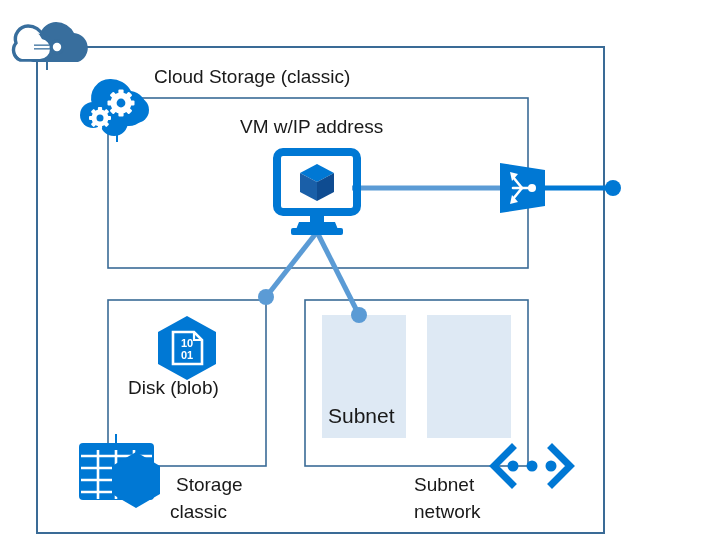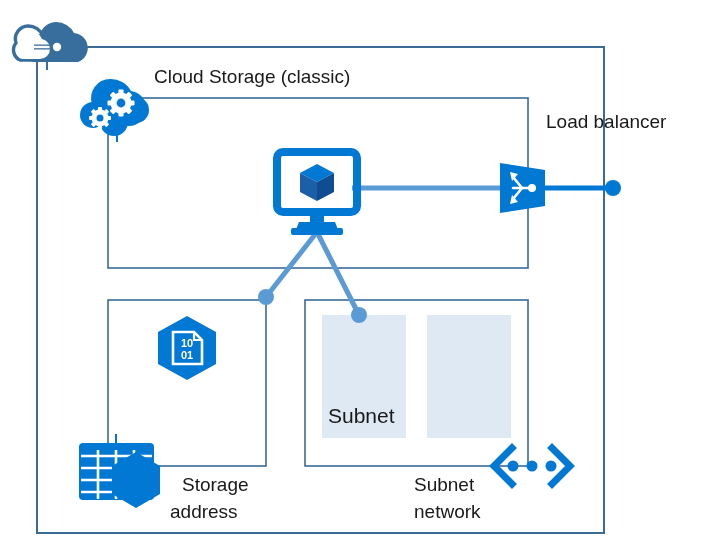--- a/index.html
+++ b/index.html
@@ -205,25 +205,26 @@
         <path d="M 552 448 L 570 466 L 552 484"></path>
       </g>
       <circle cx="513" cy="466" r="5.5" fill="#0078D4"></circle>
       <circle cx="532" cy="466" r="5.5" fill="#0078D4"></circle>
       <circle cx="551" cy="466" r="5.5" fill="#0078D4"></circle>
     </g>
   </svg>
 
   <div class="label" style="left:154px; top:65px;">Cloud Storage (classic)</div>
 
-
-  <div class="label" style="left:546px; top:110px;">Load balancer</div>
-
-
-  <div class="label" style="left:182px; top:473px;">Storage</div>
-  <div class="label" style="left:170px; top:500px;">address</div>
+  <div class="label" style="left:240px; top:115px;">VM w/IP address</div>
+
+
+  <div class="label" style="left:128px; top:376px;">Disk (blob)</div>
+
+  <div class="label" style="left:176px; top:473px;">Storage</div>
+  <div class="label" style="left:170px; top:500px;">classic</div>
 
   <div class="label label-sm" style="left:328px; top:405px;">Subnet</div>
 
   <div class="label" style="left:414px; top:473px;">Subnet</div>
   <div class="label" style="left:414px; top:500px;text-align:center;">network</div>
 
 </div>
 
 </body></html>

